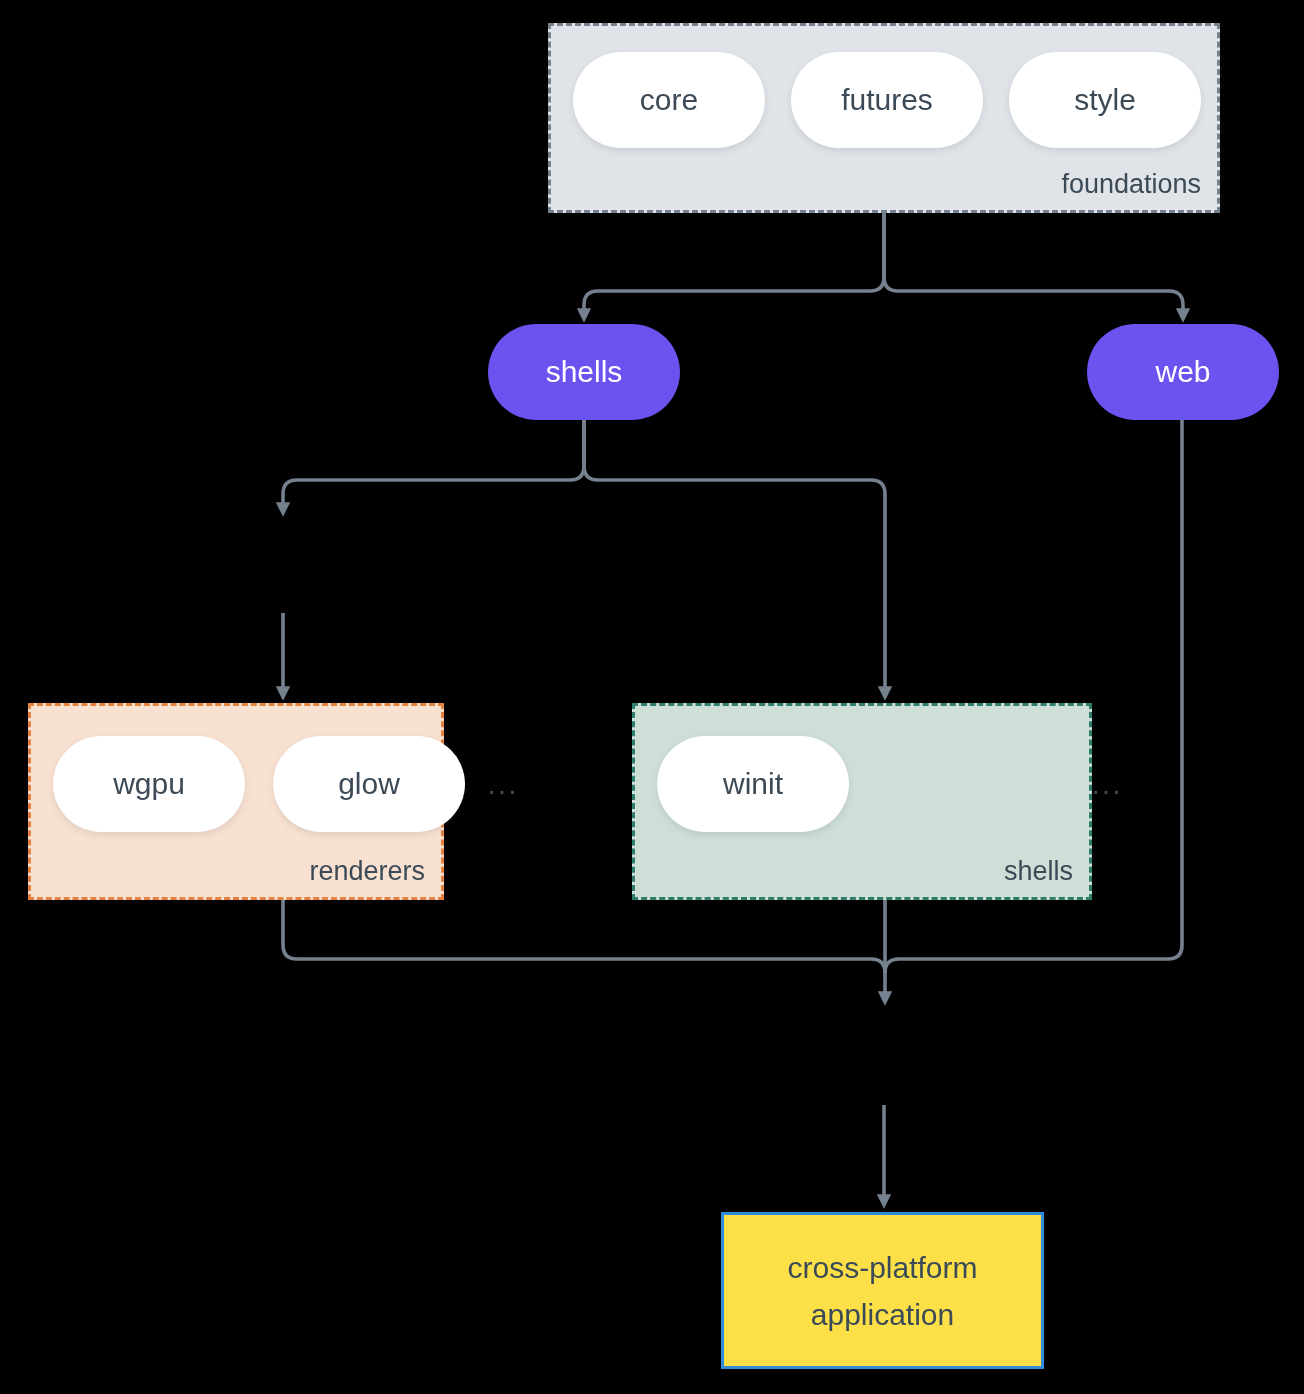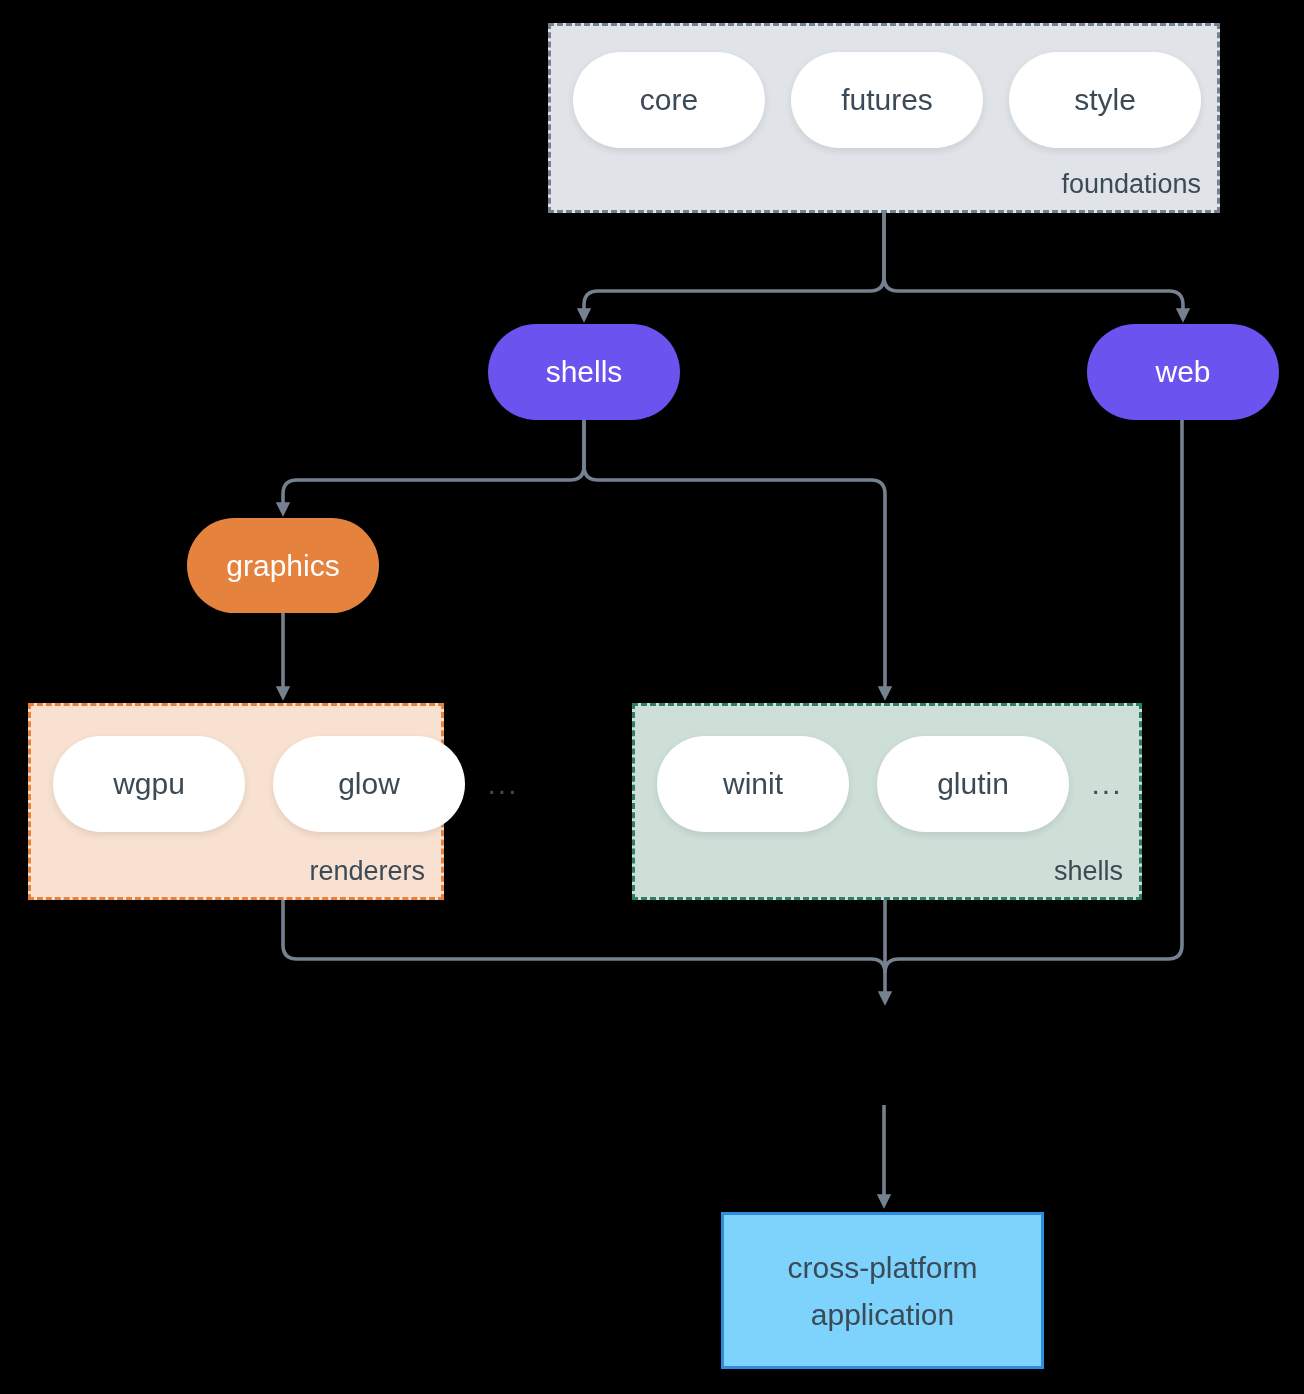--- a/index.html
+++ b/index.html
@@ -32,21 +32,21 @@
     left: 548px; top: 23px; width: 672px; height: 190px;
     background: #E0E4E8;
     border: 3px dashed #75818F;
   }
   .group.renderers {
     left: 28px; top: 703px; width: 416px; height: 197px;
     background: #F9E1D1;
     border: 3px dashed #E5823E;
   }
   .group.shells {
-    left: 632px; top: 703px; width: 510px; height: 197px;
+    left: 632px; top: 703px; width: 460px; height: 197px;
     background: #CEDFD7;
     border: 3px dashed #2F7D6C;
   }
   .pill {
     position: absolute;
     width: 192px;
     height: 96px;
     border-radius: 48px;
     display: flex;
     align-items: center;
@@ -78,21 +78,21 @@
     justify-content: center;
     font-size: 30px;
     letter-spacing: 2px;
     color: #3B4A56;
   }
   .app-box {
     position: absolute;
     left: 721px; top: 1212px;
     width: 323px; height: 157px;
     box-sizing: border-box;
-    background: #7dd3fc;
+    background: #fde047;
     border: 3px solid #2F8DDB;
     display: flex;
     align-items: center;
     justify-content: center;
     text-align: center;
     font-size: 30px;
     line-height: 47px;
     color: #3A4A57;
     z-index: 1;
     padding: 0 36px;
@@ -125,32 +125,30 @@
   <div class="group foundations">
     <div class="pill white" style="left:22px; top:26px;">core</div>
     <div class="pill white" style="left:240px; top:26px;">futures</div>
     <div class="pill white" style="left:458px; top:26px;">style</div>
     <div class="group-label">foundations</div>
   </div>
 
   <div class="pill purple" style="left:488px; top:324px;">shells</div>
   <div class="pill purple" style="left:1087px; top:324px;">web</div>
 
-  <div class="pill orange" style="left:187px; top:518px; height:95px;">graphics</div>
 
   <div class="group renderers">
     <div class="pill white" style="left:22px; top:30px;">wgpu</div>
     <div class="pill white" style="left:242px; top:30px;">glow</div>
     <div class="ellipsis" style="left:444px; width:56px;">...</div>
     <div class="group-label">renderers</div>
   </div>
 
   <div class="group shells">
     <div class="pill white" style="left:22px; top:30px;">winit</div>
-    <div class="pill white" style="left:242px; top:30px;">glutin</div>
     <div class="ellipsis" style="left:444px; width:56px;">...</div>
     <div class="group-label">shells</div>
   </div>
 
 
   <div class="app-box">
     <span>cross-platform application</span>
   </div>
 
 </div>

